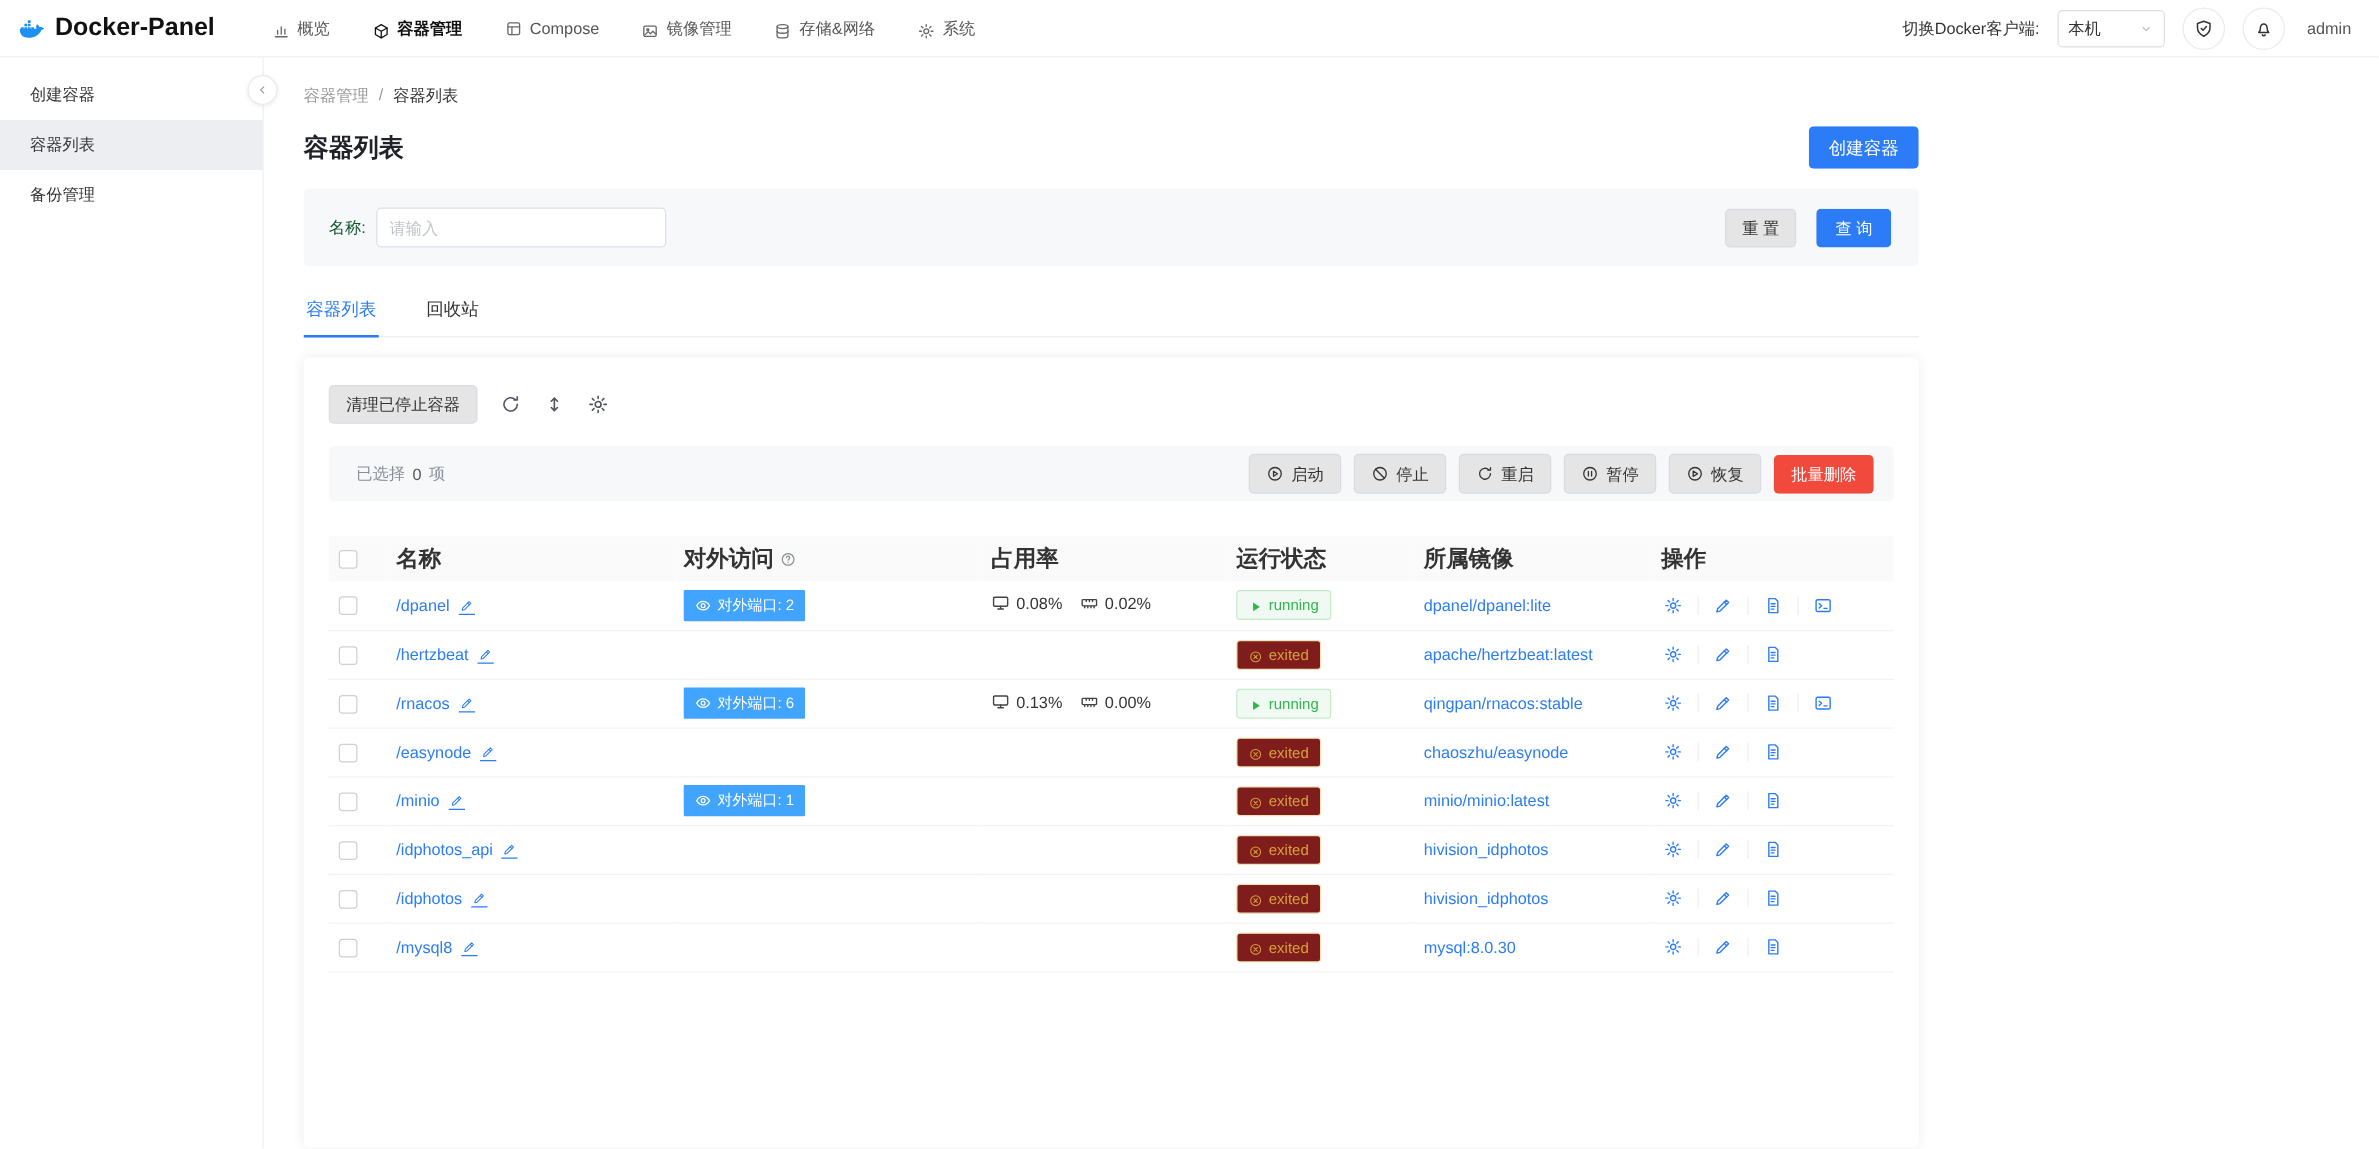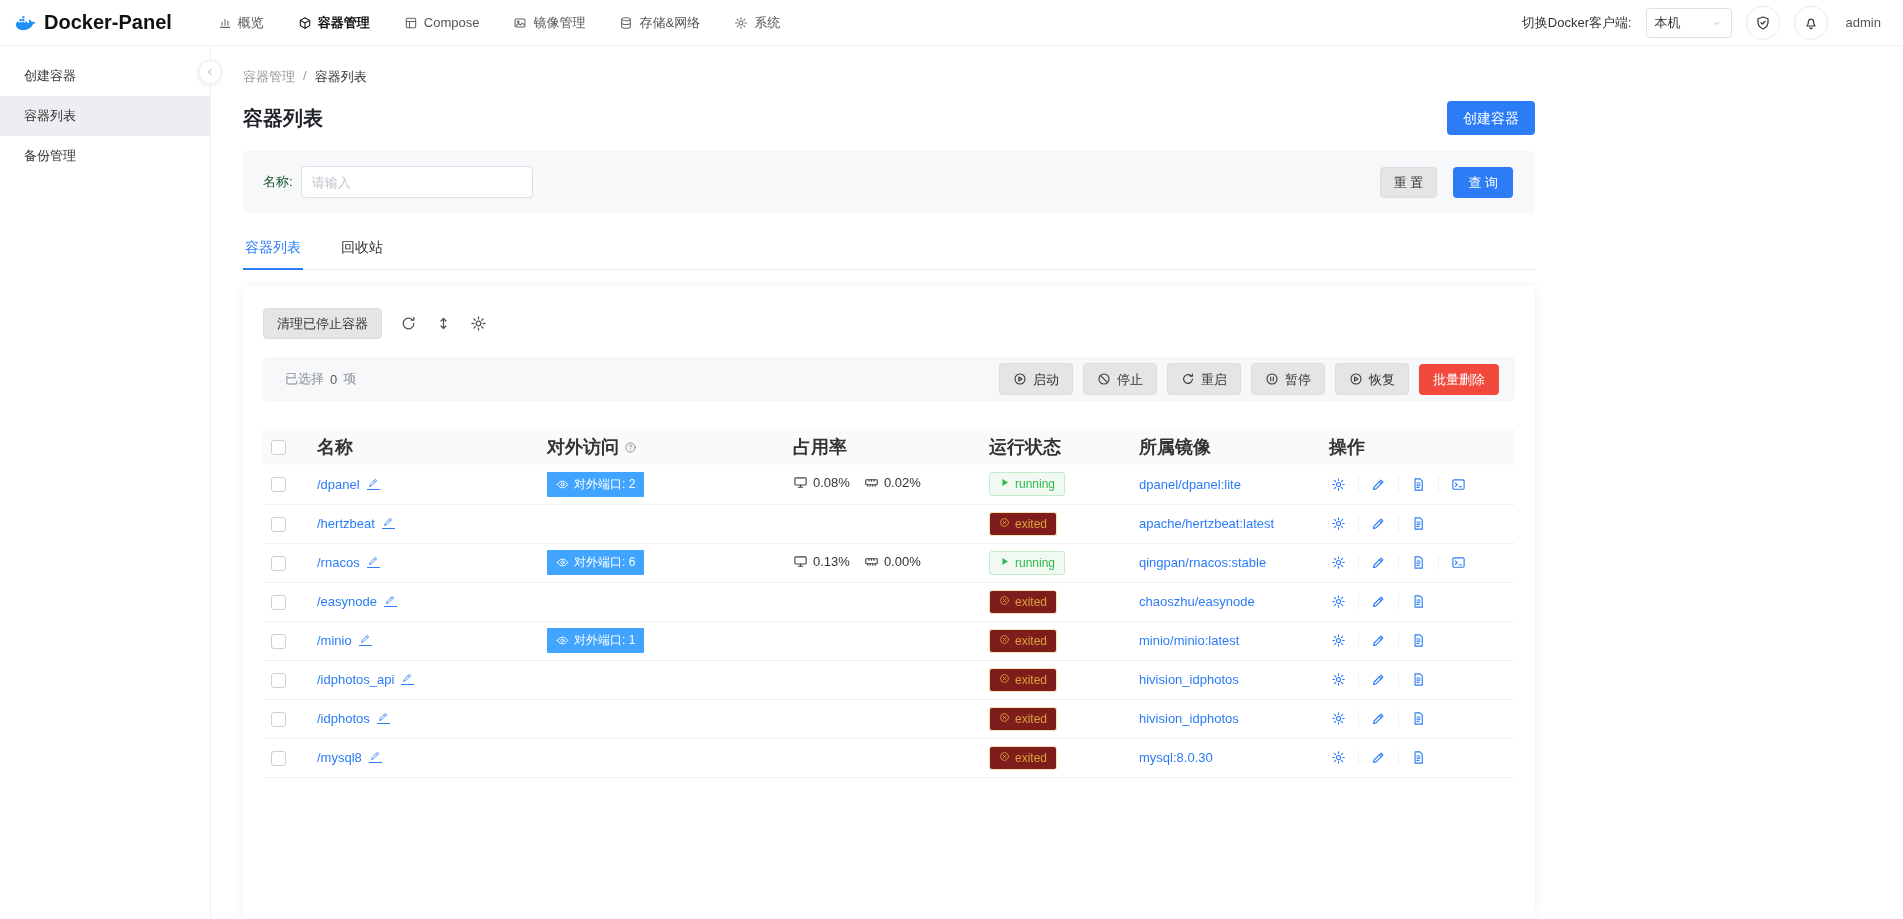--- a/index.html
+++ b/index.html
@@ -6,21 +6,21 @@
 html,body{width:1903px;height:919px;overflow:hidden}
 body{font-family:"Liberation Sans","DejaVu Sans",sans-serif;font-size:13px;color:#333;background:#fff}
 svg{display:block;width:100%;height:100%}
 .ic{display:inline-flex;width:15px;height:15px;flex:none}
 
 
 .navbar{height:46px;display:flex;align-items:center;padding:0 22px 0 14px;border-bottom:1px solid #eef0f2;background:#fff;position:relative;z-index:5}
 .brand{display:flex;align-items:center;gap:8px;font-size:20px;font-weight:700;color:#111;cursor:pointer}
 .brand .ic{width:22px;height:22px;color:#1d90f5}
 .topnav{display:flex;align-items:center;margin-left:46px;gap:34px}
-.topnav-item{display:flex;align-items:center;gap:6px;color:#555;cursor:pointer;white-space:nowrap}
+.topnav-item{display:flex;align-items:flex-end;gap:6px;color:#555;cursor:pointer;white-space:nowrap}
 .topnav-item .ic{width:14px;height:14px;color:#666}
 .topnav-item.active{color:#111;font-weight:700}
 .topnav-item.active .ic{color:#111}
 .nav-right{margin-left:auto;display:flex;align-items:center;gap:14px}
 .switch-label{color:#333}
 .select{width:86px;height:30px;border:1px solid #dcdfe6;border-radius:4px;display:flex;align-items:center;justify-content:space-between;padding:0 8px;background:#fff;cursor:pointer}
 .select .chev{width:12px;height:12px;color:#b7bcc4}
 .icon-btn{width:34px;height:34px;border-radius:50%;border:1px solid #e9ebef;background:#fff;display:flex;align-items:center;justify-content:center;color:#333;cursor:pointer}
 .icon-btn .ic{width:16px;height:16px}
 .username{color:#555;cursor:pointer;margin-left:4px}
@@ -69,29 +69,29 @@
 .sel-count{color:#555}
 .sel-actions{margin-left:auto;display:flex;gap:10px;align-items:center}
 
 
 table{width:100%;border-collapse:collapse;margin-top:28px;table-layout:fixed}
 thead th{background:#fafafa;height:36px;text-align:left;font-weight:700;color:#333;font-size:18px;padding:0 8px}
 thead th .th-inner{display:flex;align-items:center;gap:5px}
 thead th .help-ic{width:13px;height:13px;color:#8a8f99;cursor:pointer}
 tbody td{height:39px;border-bottom:1px solid #f2f3f5;padding:0 8px;font-size:13px;vertical-align:middle}
 .checkbox{width:15px;height:15px;border:1px solid #cdd0d6;border-radius:3px;background:#fff;display:inline-block;vertical-align:middle;cursor:pointer}
-.name-cell{display:flex;align-items:flex-start;gap:7px}
+.name-cell{display:flex;align-items:flex-end;gap:7px}
 .name-link{color:var(--primary,#2b7cf6);cursor:pointer}
 .edit-ic{width:13px;height:13px;display:inline-flex;color:var(--primary,#2b7cf6);cursor:pointer;border-bottom:1px solid var(--primary,#2b7cf6);padding-bottom:1px}
 .port-badge{display:inline-flex;align-items:center;gap:5px;background:var(--badge-blue,#41a4fe);color:#fff;border-radius:1px;padding:4px 9px;font-size:12px;cursor:pointer}
 .port-badge .ic{width:13px;height:13px}
 .usage{display:inline-flex;align-items:center;gap:5px;color:#333}
 .usage .ic{width:15px;height:15px;color:#444}
 .usage .gap{width:4px}
-.status-badge{display:inline-flex;align-items:flex-start;gap:5px;border-radius:3px;padding:4px 9px;font-size:12px}
+.status-badge{display:inline-flex;align-items:flex-end;gap:5px;border-radius:3px;padding:4px 9px;font-size:12px}
 .status-badge.running{background:#f0faf2;border:1px solid #c2ecca;color:var(--running,#2eb84b)}
 .status-badge.exited{background:#7f1d1d;border:1px solid #f2e3b7;color:var(--exited,#d9a13a)}
 .status-badge .ic{width:11px;height:11px}
 .image-link{color:var(--primary,#2b7cf6);cursor:pointer}
 .actions-cell{display:flex;align-items:center}
 .action-wrap{display:flex;align-items:center;padding:0 12px;border-left:1px solid #eef0f3}
 .action-wrap:first-child{border-left:none;padding-left:2px}
 .action-ic{width:15px;height:15px;color:var(--primary,#2b7cf6);cursor:pointer}
 </style>
 </head>

